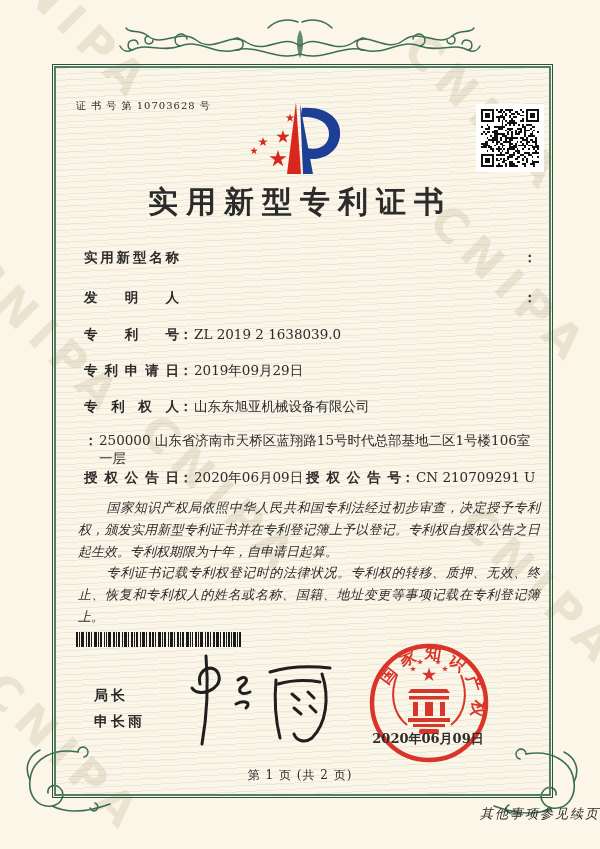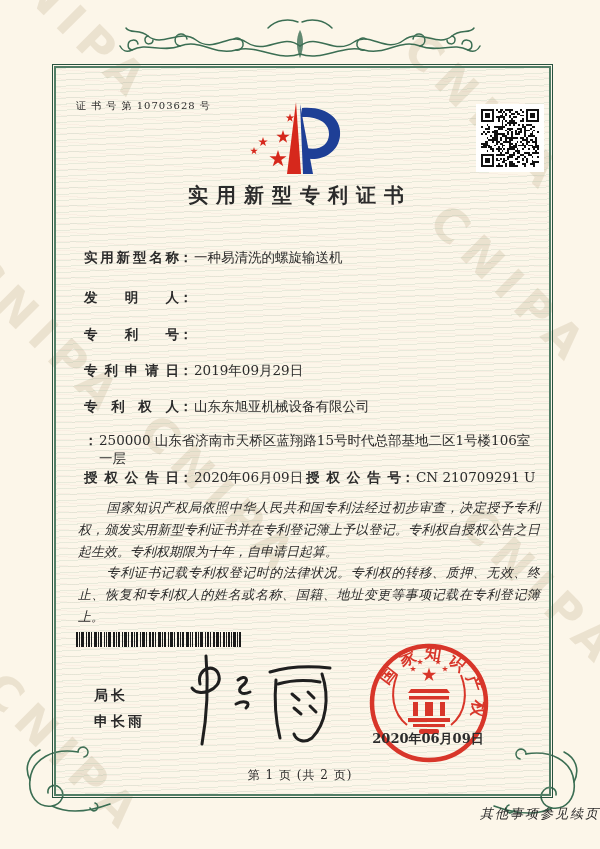--- a/index.html
+++ b/index.html
@@ -25,23 +25,23 @@
   .frame .in{position:absolute;inset:1px;border:2px solid #527e66;}
   .frame .in::before{
     content:"";position:absolute;inset:0;
     background:
       repeating-linear-gradient(177deg, rgba(150,185,160,.20) 0 1px, transparent 1px 6px),
       repeating-linear-gradient(183deg, rgba(215,170,170,.10) 0 1px, transparent 1px 9px);
   }
   .cert-no{left:76px;top:99px;font-size:10px;letter-spacing:1px;}
   .title{
     left:0;top:182px;width:100%;text-align:center;
-    font-size:20px;font-weight:700;letter-spacing:8px;
-  }
-  .frow{position:absolute;left:84px;right:62px;display:flex;font-size:13.5px;line-height:18px;}
+    font-size:30px;font-weight:700;letter-spacing:8px;
+  }
+  .frow{position:absolute;left:84px;right:62px;display:flex;font-size:13.5px;line-height:18px;justify-content:space-between;}
   .flabel{flex:none;width:95px;text-align:justify;text-align-last:justify;font-weight:600;}
   .fcolon{flex:none;width:15px;font-weight:600;}
   .fvalue{flex:1;}
   .fvalue.fixed1{flex:none;width:112px;}
   .paras{
     position:absolute;left:78px;right:60px;top:497px;
     font-size:13px;line-height:21.8px;text-align:justify;font-style:italic;
   }
   .paras p{margin:0;text-indent:2.2em;}
   .officer{position:absolute;left:94px;font-size:14px;letter-spacing:3px;font-weight:600;font-family:Liberation Mono, monospace;}
@@ -477,29 +477,29 @@
         </g>
     </g>
   </svg>
 </div>
 
 <div class="abs title">实用新型专利证书</div>
 
 <div class="frow" style="top:248px">
   <span class="flabel">实用新型名称</span>
     <span class="fcolon">：</span>
-    <span class="fvalue">一种易清洗的螺旋输送机</span>
 </div>
 <div class="frow" style="top:288px">
   <span class="flabel">发明人</span>
     <span class="fcolon">：</span>
 </div>
 <div class="frow" style="top:325px">
   <span class="flabel">专利号</span>
     <span class="fcolon">：</span>
+    <span class="fvalue">ZL 2019 2 1638039.0</span>
 </div>
 <div class="frow" style="top:361px">
   <span class="flabel">专利申请日</span>
     <span class="fcolon">：</span>
     <span class="fvalue">2019年09月29日</span>
 </div>
 <div class="frow" style="top:397px">
   <span class="flabel">专利权人</span>
     <span class="fcolon">：</span>
     <span class="fvalue">山东东旭亚机械设备有限公司</span>

